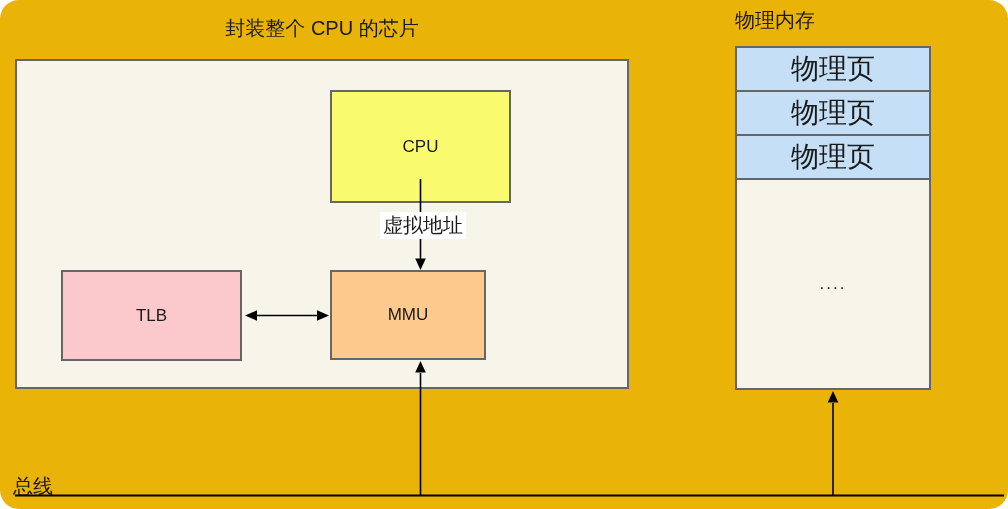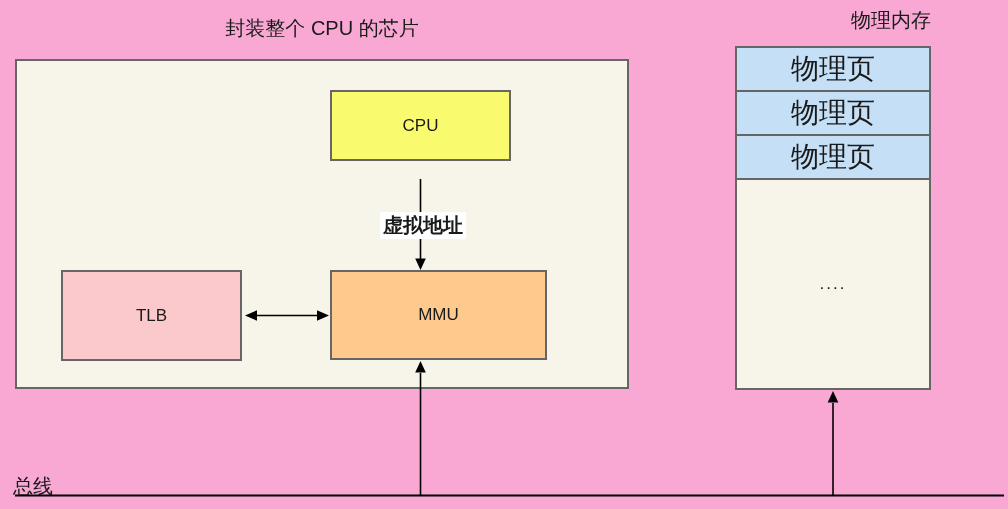--- a/index.html
+++ b/index.html
@@ -6,22 +6,23 @@
     margin: 0;
     padding: 0;
     background: #ffffff;
     font-family: "Liberation Sans", "DejaVu Sans", sans-serif;
     color: #1a1a1a;
   }
   .canvas {
     position: relative;
     width: 1008px;
     height: 509px;
-    background: #f9a8d4;
+    background: #eab308;
     overflow: hidden;
+    border-radius: 19px;
   }
   .overlay {
     position: absolute;
     left: 0; top: 0;
     width: 1008px; height: 509px;
     pointer-events: none;
     z-index: 3;
   }
   .chip-title {
     position: absolute;
@@ -42,46 +43,45 @@
   .node {
     position: absolute;
     border: 2px solid #666666;
     box-sizing: border-box;
     display: flex;
     align-items: center;
     justify-content: center;
     font-size: 17px;
     z-index: 2;
   }
-  .node-cpu { left: 330px; top: 90px;  width: 181px; height: 71px; background: #FAFA6E; }
+  .node-cpu { left: 330px; top: 90px;  width: 181px; height: 113px; background: #FAFA6E; }
   .node-tlb { left: 61px;  top: 270px; width: 181px; height: 91px; background: #FBC8CB; }
-  .node-mmu { left: 330px; top: 270px; width: 217px; height: 90px; background: #FDC98D; }
+  .node-mmu { left: 330px; top: 270px; width: 156px; height: 90px; background: #FDC98D; }
   .edge-label {
     position: absolute;
     transform: translateX(-50%);
     background: #ffffff;
     padding: 0 3px;
     font-size: 20px;
     white-space: nowrap;
     z-index: 4;
-    font-weight: bold;
   }
   .label-virtual  { left: 423px; top: 212px; }
   .label-physical { left: 420px; top: 422px; }
   .bus-label {
     position: absolute;
     left: 13px; top: 453px;
     font-size: 20px;
     z-index: 2;
     margin-top: 20px;
   }
   .memory-title {
     position: absolute;
     left: 735px; top: 7px; width: 196px;
-    text-align: right;
+    text-align: left;
     font-size: 20px;
     z-index: 2;
   }
   .memory-box {
     position: absolute;
     left: 735px; top: 46px;
     width: 196px; height: 344px;
     background: #F7F4E9;
     border: 2px solid #666666;
     box-sizing: border-box;

